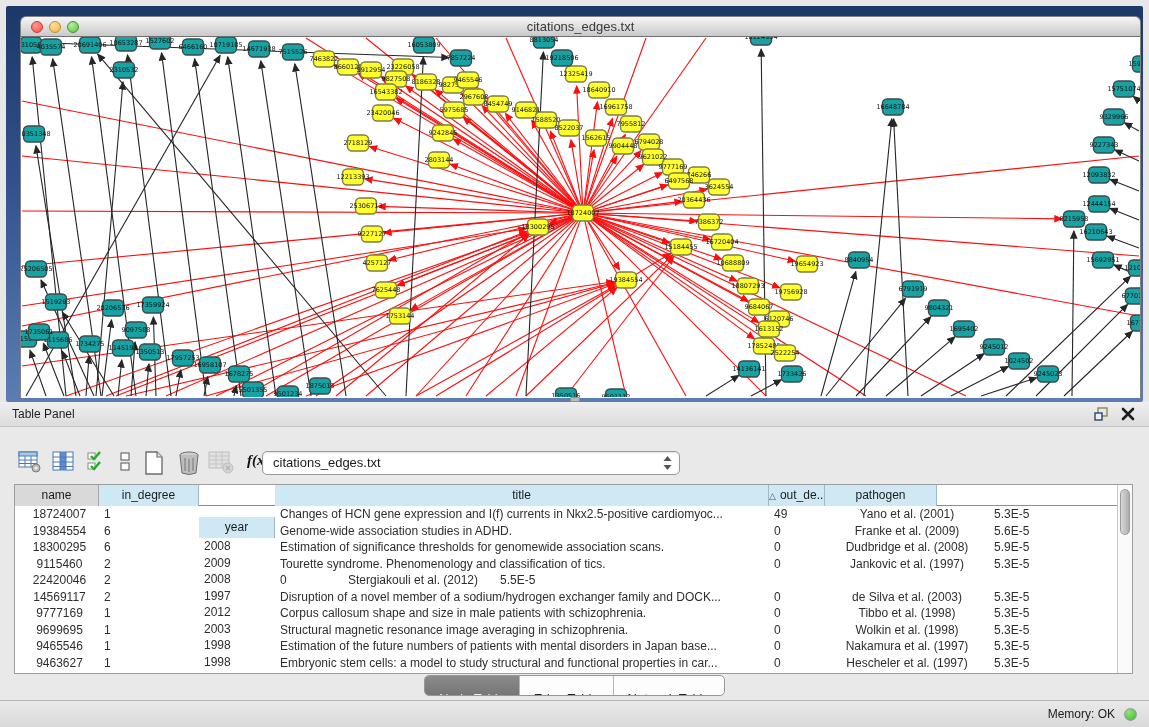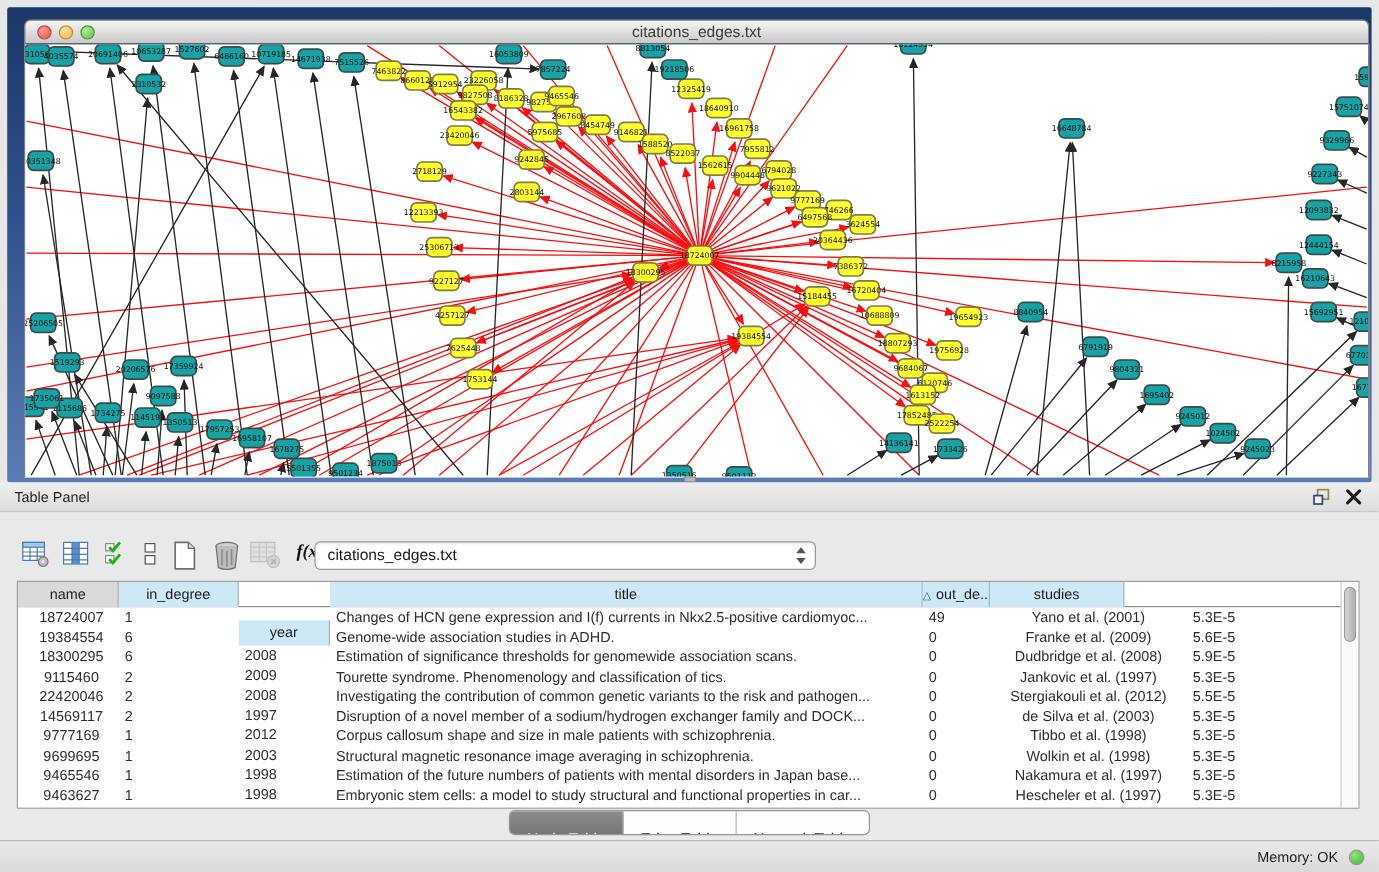--- a/index.html
+++ b/index.html
@@ -553,21 +553,21 @@
   </span>
 </div>
 
 <div id="table-box">
   <div id="thead">
       <div class="hcell col0 gray">name</div>
       <div class="hcell col1">in_degree</div>
       <div class="hcell col2">year</div>
       <div class="hcell col3">title</div>
       <div class="hcell col4"><span class="sort-glyph">△</span>out_de...</div>
-      <div class="hcell col6">studies</div>
+      <div class="hcell col6">pathogen</div>
     </div>
   <div id="tbody">
       <div class="trow">
         <div class="tcell col0">18724007</div>
         <div class="tcell col1">1</div>
         <div class="tcell col2">2008</div>
         <div class="tcell col3">Changes of HCN gene expression and I(f) currents in Nkx2.5-positive cardiomyoc...</div>
         <div class="tcell col4">49</div>
         <div class="tcell col5 c-center">Yano et al. (2001)</div>
         <div class="tcell col6">5.3E-5</div>
@@ -596,21 +596,20 @@
         <div class="tcell col2">1997</div>
         <div class="tcell col3">Tourette syndrome. Phenomenology and classification of tics.</div>
         <div class="tcell col4">0</div>
         <div class="tcell col5 c-center">Jankovic et al. (1997)</div>
         <div class="tcell col6">5.3E-5</div>
       </div>
       <div class="trow">
         <div class="tcell col0">22420046</div>
         <div class="tcell col1">2</div>
         <div class="tcell col2">2012</div>
-        <div class="tcell col3">Investigating the contribution of common genetic variants to the risk and pathogen...</div>
         <div class="tcell col4">0</div>
         <div class="tcell col5 c-center">Stergiakouli et al. (2012)</div>
         <div class="tcell col6">5.5E-5</div>
       </div>
       <div class="trow">
         <div class="tcell col0">14569117</div>
         <div class="tcell col1">2</div>
         <div class="tcell col2">2003</div>
         <div class="tcell col3">Disruption of a novel member of a sodium/hydrogen exchanger family and DOCK...</div>
         <div class="tcell col4">0</div>

